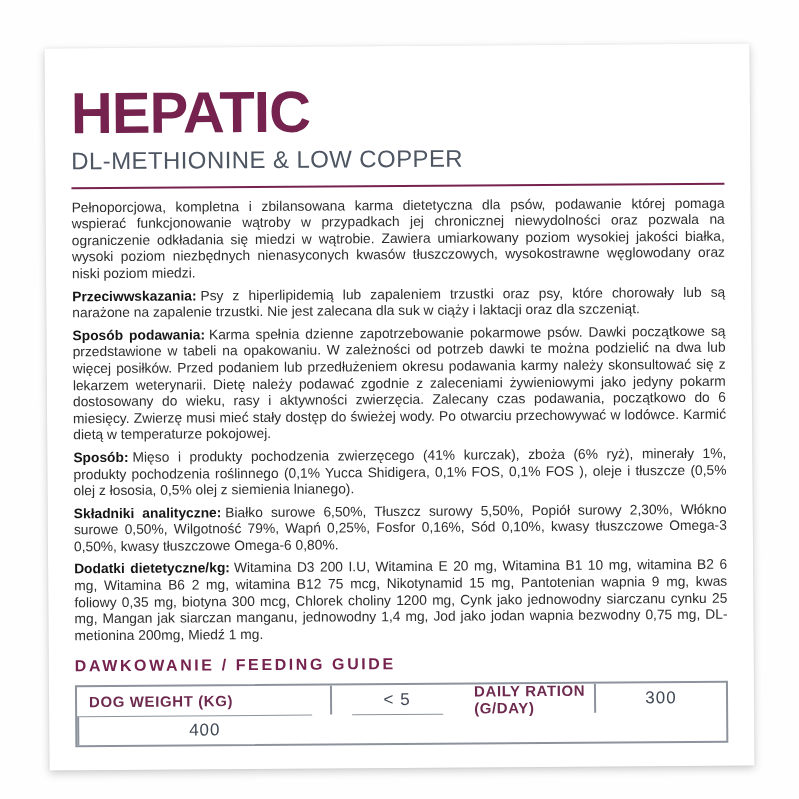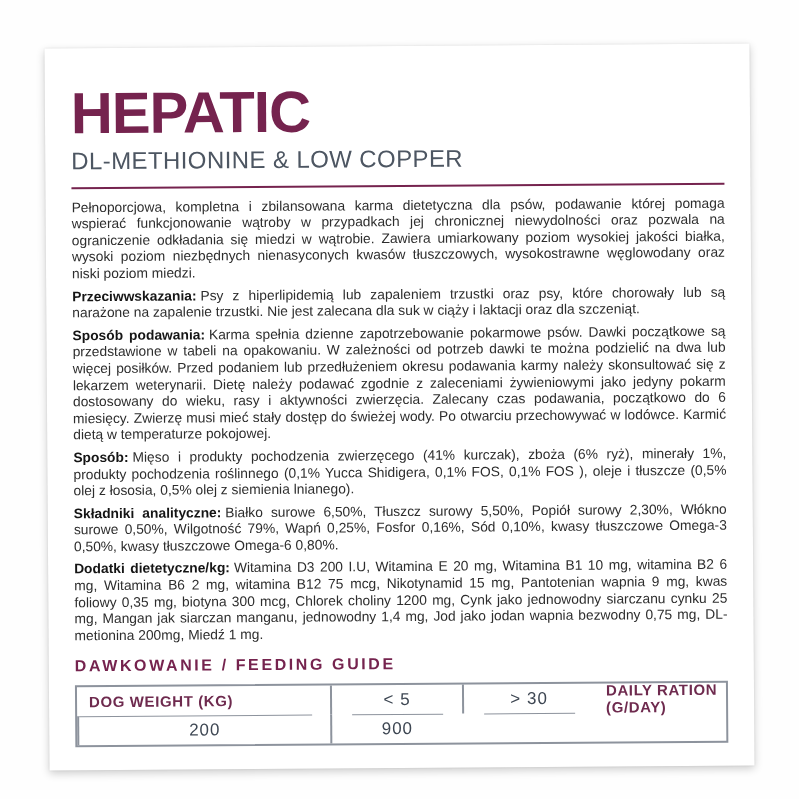--- a/index.html
+++ b/index.html
@@ -118,21 +118,20 @@
       <p class="para"><b class="lead">Sposób:</b><span>Mięso i produkty pochodzenia zwierzęcego (41% kurczak), zboża (6% ryż), minerały 1%, produkty pochodzenia roślinnego (0,1% Yucca Shidigera, 0,1% FOS, 0,1% FOS ), oleje i tłuszcze (0,5% olej z łososia, 0,5% olej z siemienia lnianego).</span></p>
       <p class="para"><b class="lead">Składniki analityczne:</b><span>Białko surowe 6,50%, Tłuszcz surowy 5,50%, Popiół surowy 2,30%, Włókno surowe 0,50%, Wilgotność 79%, Wapń 0,25%, Fosfor 0,16%, Sód 0,10%, kwasy tłuszczowe Omega-3 0,50%, kwasy tłuszczowe Omega-6 0,80%.</span></p>
       <p class="para"><b class="lead">Dodatki dietetyczne/kg:</b><span>Witamina D3 200 I.U, Witamina E 20 mg, Witamina B1 10 mg, witamina B2 6 mg, Witamina B6 2 mg, witamina B12 75 mcg, Nikotynamid 15 mg, Pantotenian wapnia 9 mg, kwas foliowy 0,35 mg, biotyna 300 mcg, Chlorek choliny 1200 mg, Cynk jako jednowodny siarczanu cynku 25 mg, Mangan jak siarczan manganu, jednowodny 1,4 mg, Jod jako jodan wapnia bezwodny 0,75 mg, DL-metionina 200mg, Miedź 1 mg.</span></p>
     </div>
 
     <div class="guide-heading">DAWKOWANIE / FEEDING GUIDE</div>
 
     <div class="ftable">
       <div class="tcell tlabel r1">DOG WEIGHT (KG)</div>
       <div class="tcell tval vsep r1">&lt; 5</div>
-      <div class="tcell tval vsep r1">&gt; 30</div>
 
       <div class="tcell tlabel">DAILY RATION (G/DAY)</div>
-      <div class="tcell tval vsep">200</div>
-      <div class="tcell tval vsep">900</div>
+      <div class="tcell tval vsep">300</div>
+      <div class="tcell tval vsep">400</div>
     </div>
 
   </div>
 </div>
 
 </body></html>

